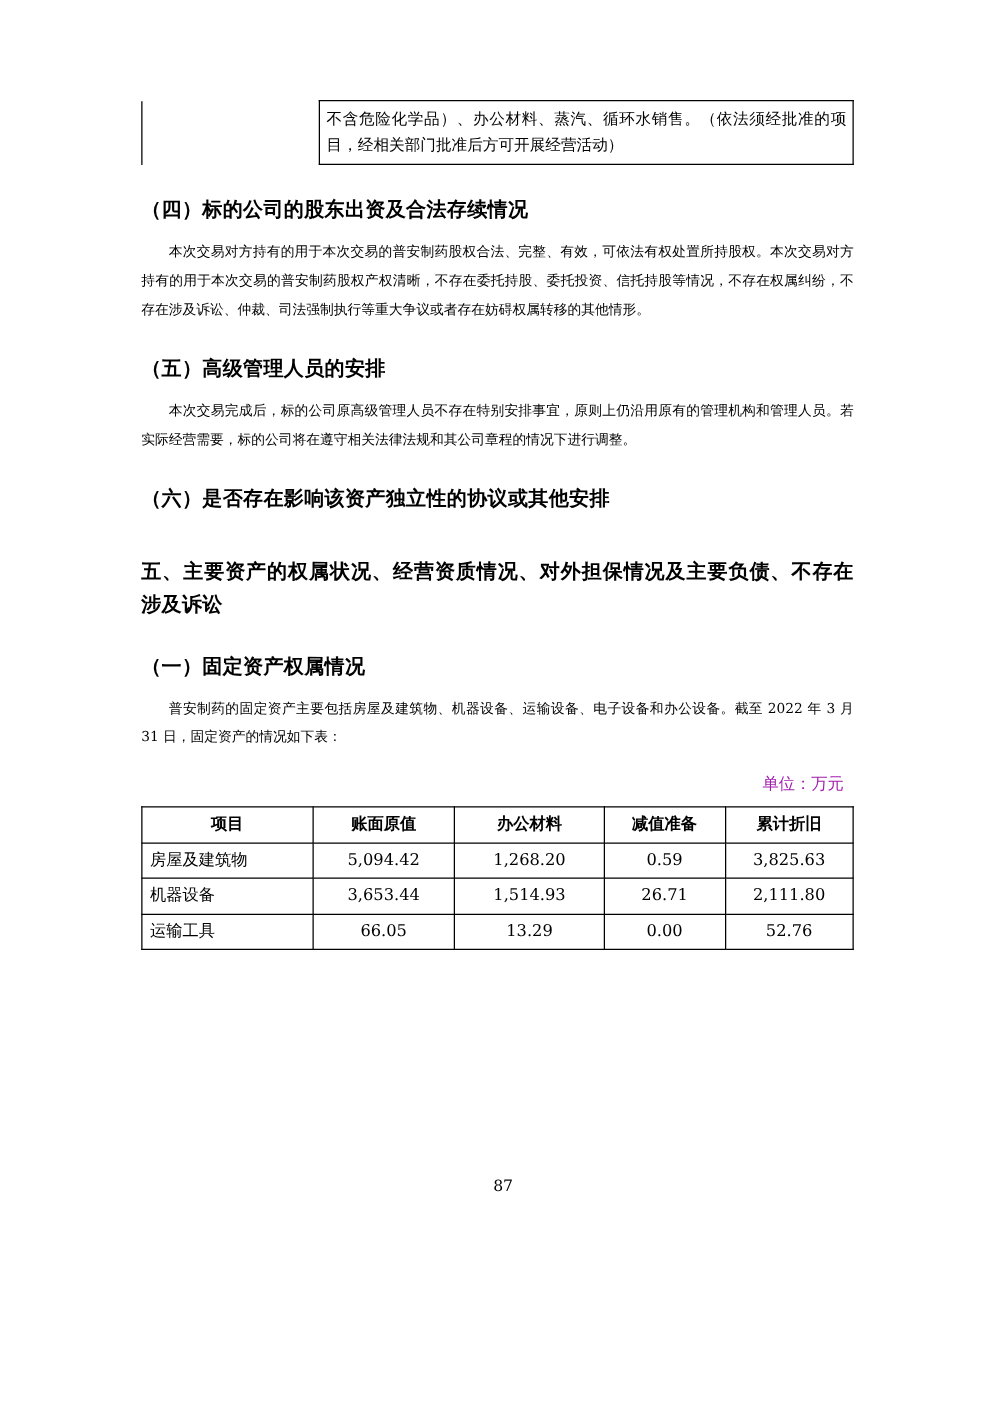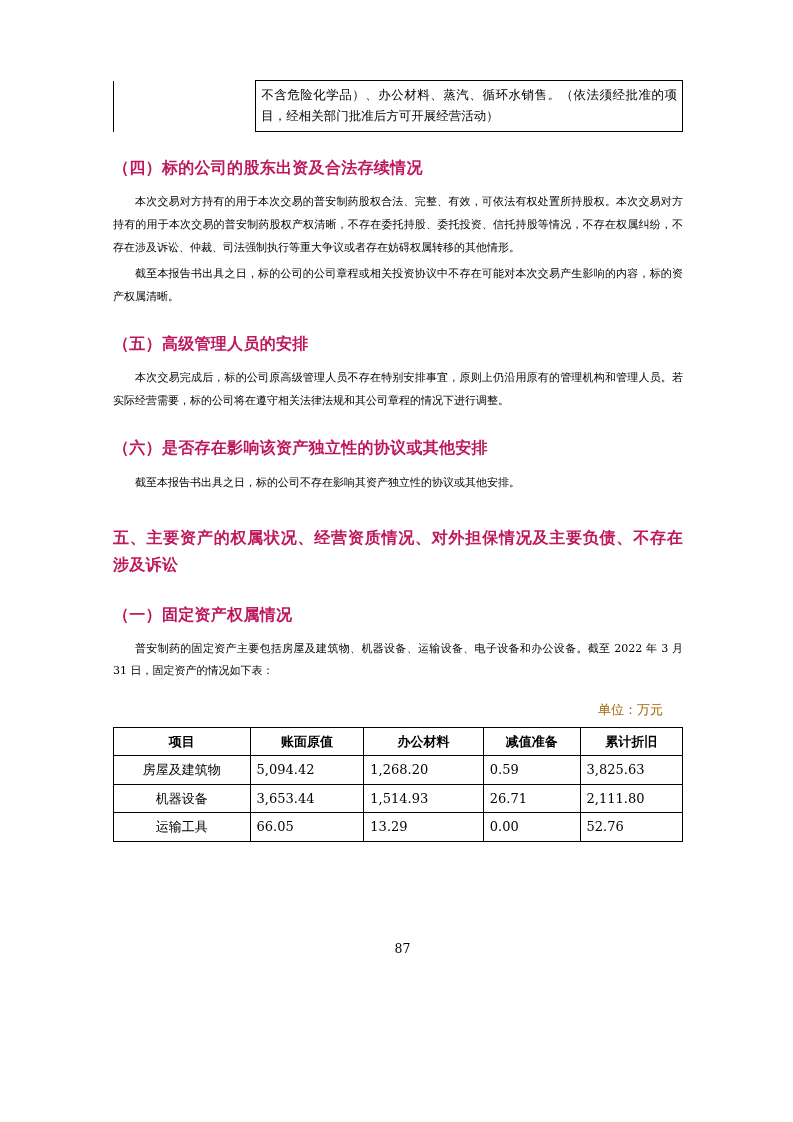--- a/index.html
+++ b/index.html
@@ -54,21 +54,21 @@
     text-justify: inter-ideograph;
   }
 
   
   h2.sec-head {
     font-family: "DejaVu Sans", "Liberation Sans", sans-serif;
     font-size: 16px;
     font-weight: bold;
     margin: 22px 0 10px 0;
     line-height: 1.7;
-    color: #be185d;
+    color: #000000;
     letter-spacing: 0.3px;
   }
   h2.sec-head.big {
     margin: 30px 0 14px 0;
     text-align: justify;
     text-justify: inter-ideograph;
   }
 
   
   p.para {
@@ -78,24 +78,24 @@
     margin: 0 0 4px 0;
     text-indent: 2em;
     text-align: justify;
     text-justify: inter-ideograph;
     color: #000;
   }
   p.unit-line {
     font-family: "DejaVu Serif", "Liberation Serif", serif;
     font-size: 13px;
     line-height: 2;
-    margin: 14px 12px 4px 0;
+    margin: 14px 0 4px 0;
     text-align: right;
     padding-right: 8px;
-    color: #a16207;
+    color: #a21caf;
   }
 
   
   .data-table {
     border-collapse: collapse;
     width: 100%;
     table-layout: fixed;
     font-family: "DejaVu Serif", "Liberation Serif", serif;
     font-size: 13px;
     color: #000;
@@ -103,24 +103,24 @@
   .data-table th, .data-table td {
     border: 1px solid #000;
     padding: 4px 6px;
     line-height: 1.5;
   }
   .data-table thead th {
     text-align: center;
     font-weight: bold;
   }
   .data-table tbody td.label {
+    text-align: left;
+  }
+  .data-table tbody td.num {
     text-align: center;
-  }
-  .data-table tbody td.num {
-    text-align: left;
   }
   .data-table col.c0 { width: 24%; }
   .data-table col.c1 { width: 20%; }
   .data-table col.c2 { width: 21%; }
   .data-table col.c3 { width: 17%; }
   .data-table col.c4 { width: 18%; }
 
   
   .page-number {
     position: absolute;
@@ -149,27 +149,25 @@
         <td class="blank"></td>
         <td>
           <div class="cell-text">不含危险化学品）、办公材料、蒸汽、循环水销售。（依法须经批准的项目，经相关部门批准后方可开展经营活动）</div>
         </td>
       </tr>
     </tbody>
       </table>
 
     <h2 class="sec-head">（四）标的公司的股东出资及合法存续情况</h2>
     <p class="para">本次交易对方持有的用于本次交易的普安制药股权合法、完整、有效，可依法有权处置所持股权。本次交易对方持有的用于本次交易的普安制药股权产权清晰，不存在委托持股、委托投资、信托持股等情况，不存在权属纠纷，不存在涉及诉讼、仲裁、司法强制执行等重大争议或者存在妨碍权属转移的其他情形。</p>
-    <p class="para">截至本报告书出具之日，标的公司的公司章程或相关投资协议中不存在可能对本次交易产生影响的内容，标的资产权属清晰。</p>
 
     <h2 class="sec-head">（五）高级管理人员的安排</h2>
     <p class="para">本次交易完成后，标的公司原高级管理人员不存在特别安排事宜，原则上仍沿用原有的管理机构和管理人员。若实际经营需要，标的公司将在遵守相关法律法规和其公司章程的情况下进行调整。</p>
 
     <h2 class="sec-head">（六）是否存在影响该资产独立性的协议或其他安排</h2>
-    <p class="para">截至本报告书出具之日，标的公司不存在影响其资产独立性的协议或其他安排。</p>
 
     <h2 class="sec-head big">五、主要资产的权属状况、经营资质情况、对外担保情况及主要负债、不存在涉及诉讼</h2>
 
     <h2 class="sec-head">（一）固定资产权属情况</h2>
     <p class="para">普安制药的固定资产主要包括房屋及建筑物、机器设备、运输设备、电子设备和办公设备。截至 2022 年 3 月 31 日，固定资产的情况如下表：</p>
 
     <p class="unit-line">单位：万元</p>
 
     <table class="data-table">
       <colgroup>

